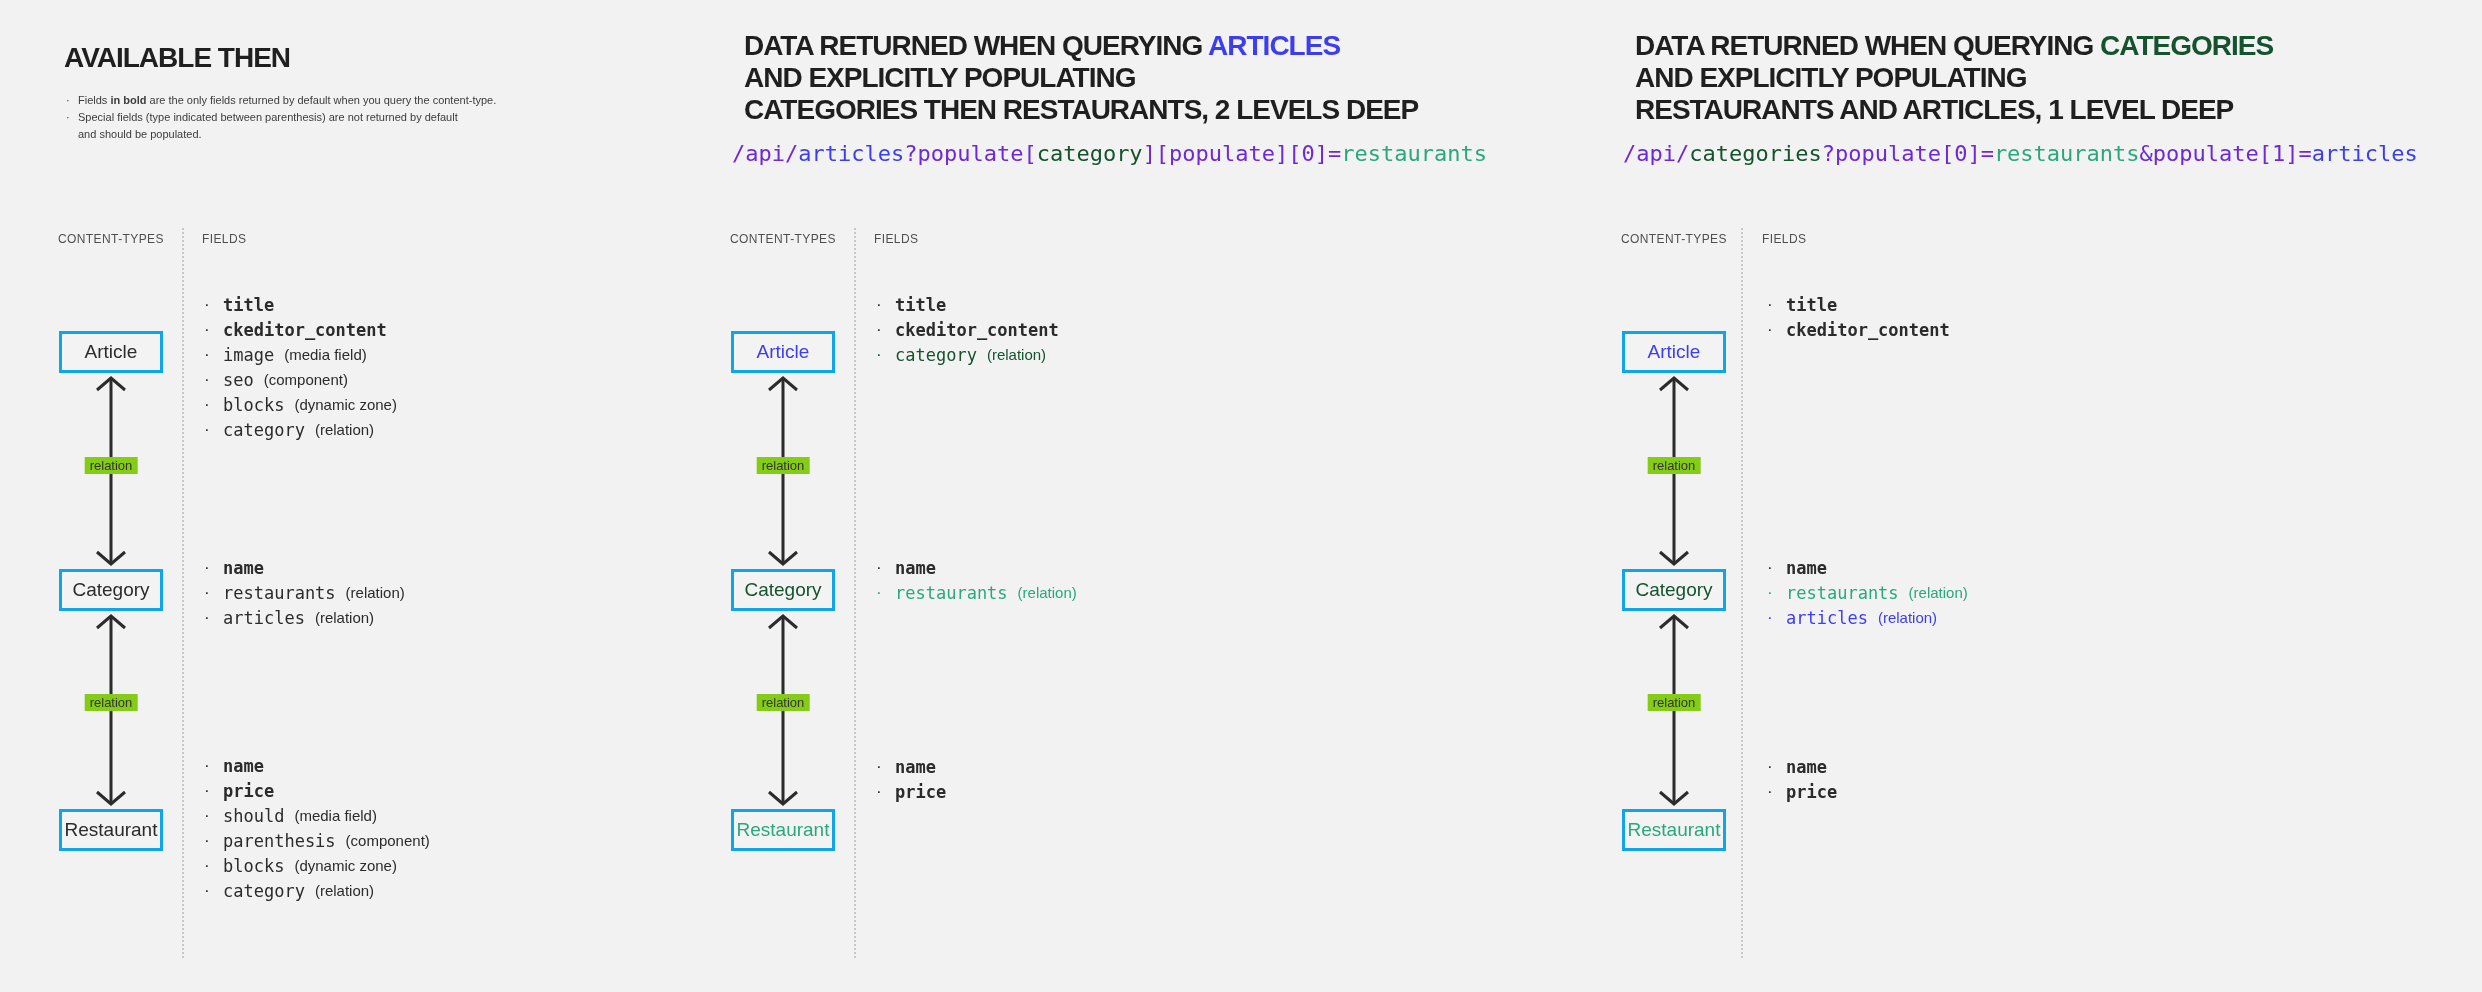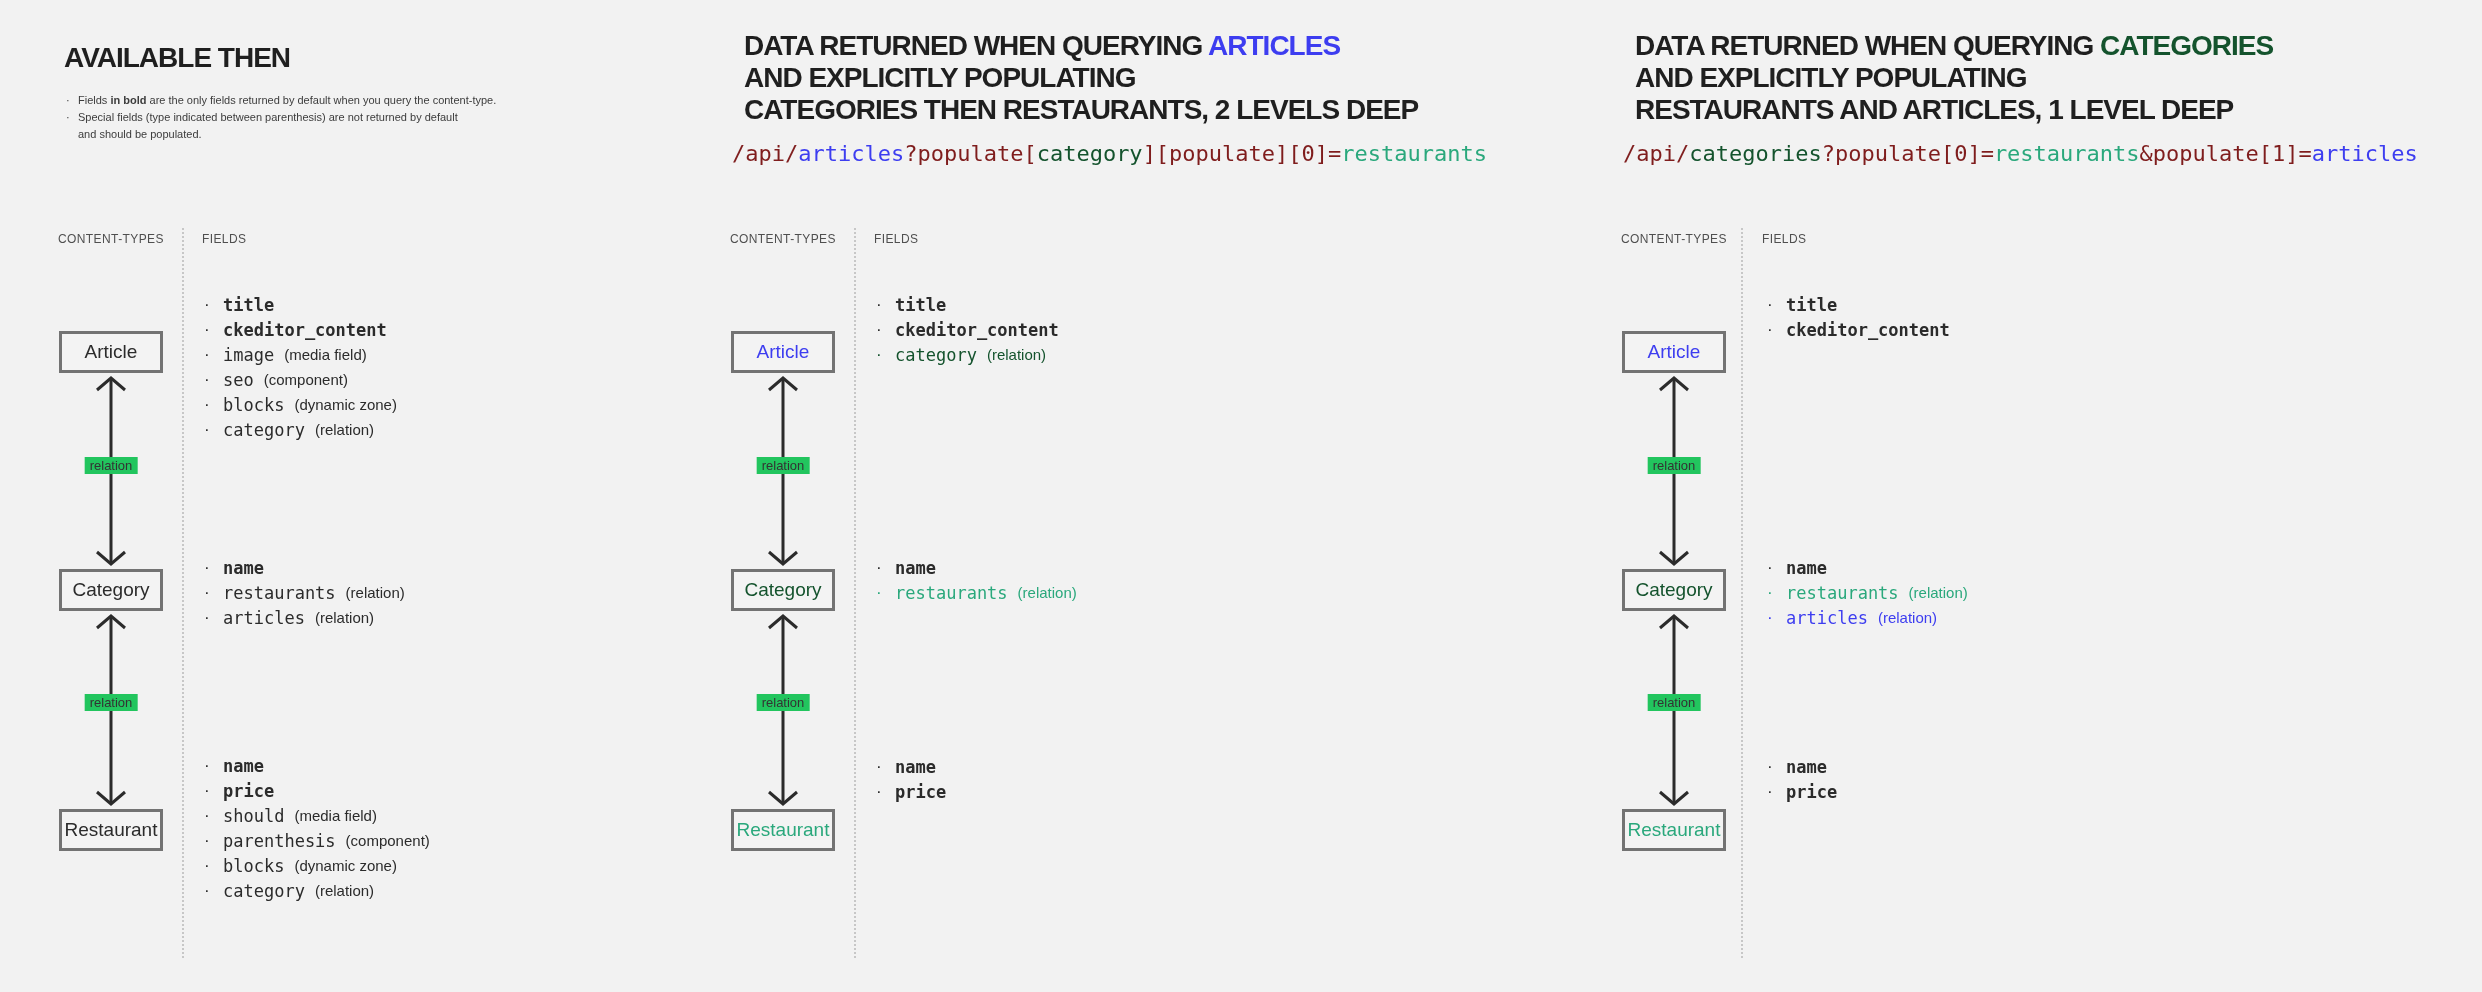--- a/index.html
+++ b/index.html
@@ -2,21 +2,21 @@
 <html><head>
 <meta charset="utf-8">
 <style>
   html,body{margin:0;padding:0;background:#f2f2f2;}
   .canvas{position:relative;width:2482px;height:992px;background:#f2f2f2;overflow:hidden;
           font-family:"Liberation Sans",sans-serif;color:#2b2b2b;}
   .panel{position:absolute;top:0;height:100%;}
 
   
   [data-color="dark"]{color:#2b2b2b;}
-  [data-color="code"]{color:#7f1d1d;text-align:center;}
+  [data-color="code"]{color:#6d28d9;text-align:center;}
   [data-color="blue"]{color:#3d3df0;}
   [data-color="red"]{color:#14532d;}
   [data-color="green"]{color:#2aa87c;}
   [data-bold="true"]{font-weight:700;}
 
   
   .p1-title{position:absolute;left:64px;top:42px;margin:0;font-size:28px;font-weight:700;
             letter-spacing:-1px;color:#1f1f1f;white-space:nowrap;}
   .notes{position:absolute;left:66px;top:92px;font-size:11px;line-height:17px;color:#3c3c3c;}
   .note{display:flex;}
@@ -26,28 +26,28 @@
          letter-spacing:-1px;color:#1f1f1f;white-space:nowrap;margin-left:12px;}
   .api{position:absolute;left:60px;top:141px;font-family:"DejaVu Sans Mono",monospace;
        font-size:22px;white-space:nowrap;}
 
   
   .colhead{position:absolute;top:232px;font-size:12px;letter-spacing:.4px;color:#4f4f4f;white-space:nowrap;}
   .vdots{position:absolute;left:182px;top:228px;height:730px;width:0;border-left:2px dotted #c7c7c7;}
 
   
   .ctbox{position:absolute;left:59px;width:104px;height:42px;box-sizing:border-box;
-         border:3px solid #737373;background:#f3f3f3;display:flex;align-items:center;
+         border:3px solid #0ea5e9;background:#f3f3f3;display:flex;align-items:center;
          justify-content:center;font-size:19px;}
 
   
   .conn{position:absolute;left:91px;width:40px;}
   .conn line,.conn polyline{stroke:#2b2b2b;stroke-width:3;fill:none;}
   .rel-label{position:absolute;left:111px;transform:translateX(-50%);font-size:13px;color:#333;
-             background:#22c55e;padding:1px 5px;white-space:nowrap;z-index:2;}
+             background:#84cc16;padding:1px 5px;white-space:nowrap;z-index:2;}
 
   
   .fgroup{position:absolute;left:204px;}
   .frow{display:flex;align-items:center;height:25px;white-space:nowrap;}
   .dot{width:19px;font-size:17px;}
   .fname{font-family:"DejaVu Sans Mono",monospace;font-size:17px;}
   .ftype{font-size:15px;margin-left:10px;}
 </style>
 </head>
 <body>

